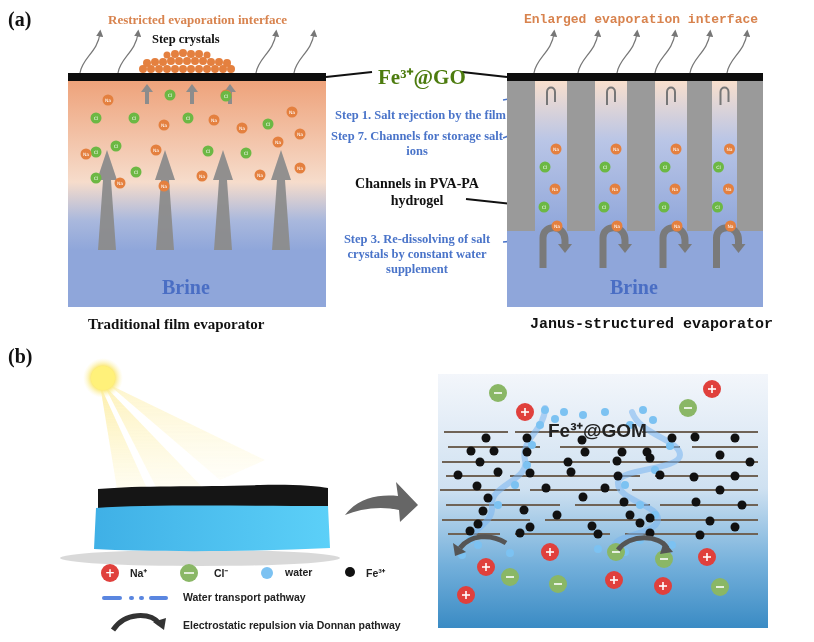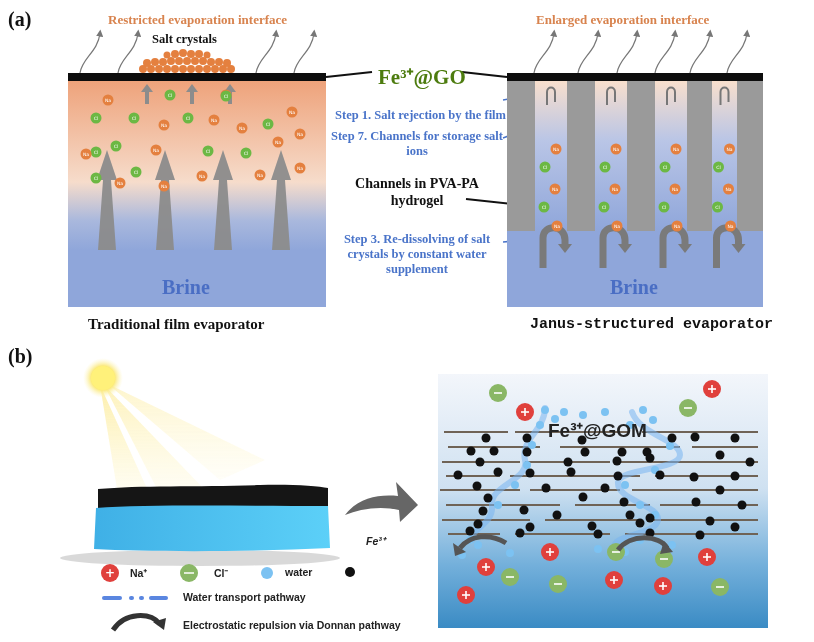--- a/index.html
+++ b/index.html
@@ -15,21 +15,21 @@
   .brine { color:#4a6ec4; font-size:20px; }
   svg { position:absolute; left:0; top:0; }
   .legend-text { font-family:"Liberation Sans", sans-serif; font-weight:bold; font-size:10.5px; color:#222; }
 </style>
 </head>
 <body>
 
 <div class="abs serif-bold panel-label" style="left:8px;top:8px;">(a)</div>
 
 <div class="abs serif-bold orange-title" style="left:108px;top:12px;">Restricted evaporation interface</div>
-<div class="abs serif-bold orange-title" style="left:536px;top:12px;">Enlarged evaporation interface</div>
+<div class="abs serif-bold orange-title" style="left:524px;top:12px;font-family:Liberation Mono, monospace;">Enlarged evaporation interface</div>
 
 <svg width="814" height="642">
   <defs>
     <linearGradient id="leftGrad" x1="0" y1="0" x2="0" y2="1">
       <stop offset="0" stop-color="#eea27a"></stop>
       <stop offset="0.45" stop-color="#f6dccb"></stop>
       <stop offset="0.62" stop-color="#a9b8dd"></stop>
       <stop offset="0.75" stop-color="#8fa6da"></stop>
       <stop offset="1" stop-color="#8fa6da"></stop>
     </linearGradient>
@@ -576,36 +576,36 @@
       <line x1="104" y1="598" x2="120" y2="598"></line>
       <line x1="131" y1="598" x2="132" y2="598"></line>
       <line x1="141" y1="598" x2="142" y2="598"></line>
       <line x1="151" y1="598" x2="166" y2="598"></line>
     </g>
     <path d="M113,630 C125,612 150,612 160,624" fill="none" stroke="#333" stroke-width="5"></path>
     <path d="M153,622 L164,630 L166,618 z" fill="#333"></path>
   </g>
 </svg>
 
-<div class="abs serif-bold" style="left:152px;top:32px;font-size:12.5px;color:#111;">Salt crystals</div>
+<div class="abs serif-bold" style="left:152px;top:32px;font-size:12.5px;color:#111;">Step crystals</div>
 <div class="abs serif-bold" style="left:378px;top:62px;font-size:21px;color:#4d7c0f;">Fe³⁺@GO</div>
 
 <div class="abs serif-bold blue-step" style="left:328px;top:108px;width:178px;text-align:right;">Step 1. Salt rejection by the film</div>
 <div class="abs serif-bold blue-step" style="left:328px;top:129px;width:178px;">Step 7. Channels for storage salt ions</div>
 <div class="abs serif-bold black-note" style="left:338px;top:175px;width:158px;">Channels in PVA-PA hydrogel</div>
 <div class="abs serif-bold blue-step" style="left:328px;top:232px;width:178px;">Step 3. Re-dissolving of salt crystals by constant water supplement</div>
 
 <div class="abs serif-bold brine" style="left:162px;top:276px;">Brine</div>
 <div class="abs serif-bold brine" style="left:610px;top:276px;">Brine</div>
 
 <div class="abs serif-bold caption" style="left:88px;top:316px;">Traditional film evaporator</div>
 <div class="abs serif-bold caption" style="left:530px;top:316px;font-family:Liberation Mono, monospace;">Janus-structured evaporator</div>
 
 <div class="abs serif-bold panel-label" style="left:8px;top:345px;">(b)</div>
 <div class="abs sans-bold" style="left:548px;top:381px;font-size:19px;color:#222;">Fe³⁺@GOM</div>
 <div class="abs sans-bold" style="left:513px;top:597px;font-size:21px;color:#ffffff;">PVA-PA Hydrogel</div>
 
 <div class="abs legend-text" style="left:130px;top:566px;">Na⁺</div>
 <div class="abs legend-text" style="left:214px;top:566px;">Cl⁻</div>
 <div class="abs legend-text" style="left:285px;top:566px;">water</div>
-<div class="abs legend-text" style="left:366px;top:534px;font-style:italic;">Fe³⁺</div>
+<div class="abs legend-text" style="left:366px;top:566px;">Fe³⁺</div>
 <div class="abs legend-text" style="left:183px;top:591px;">Water transport pathway</div>
 <div class="abs legend-text" style="left:183px;top:619px;">Electrostatic repulsion via Donnan pathway</div>
 
 </body></html>

